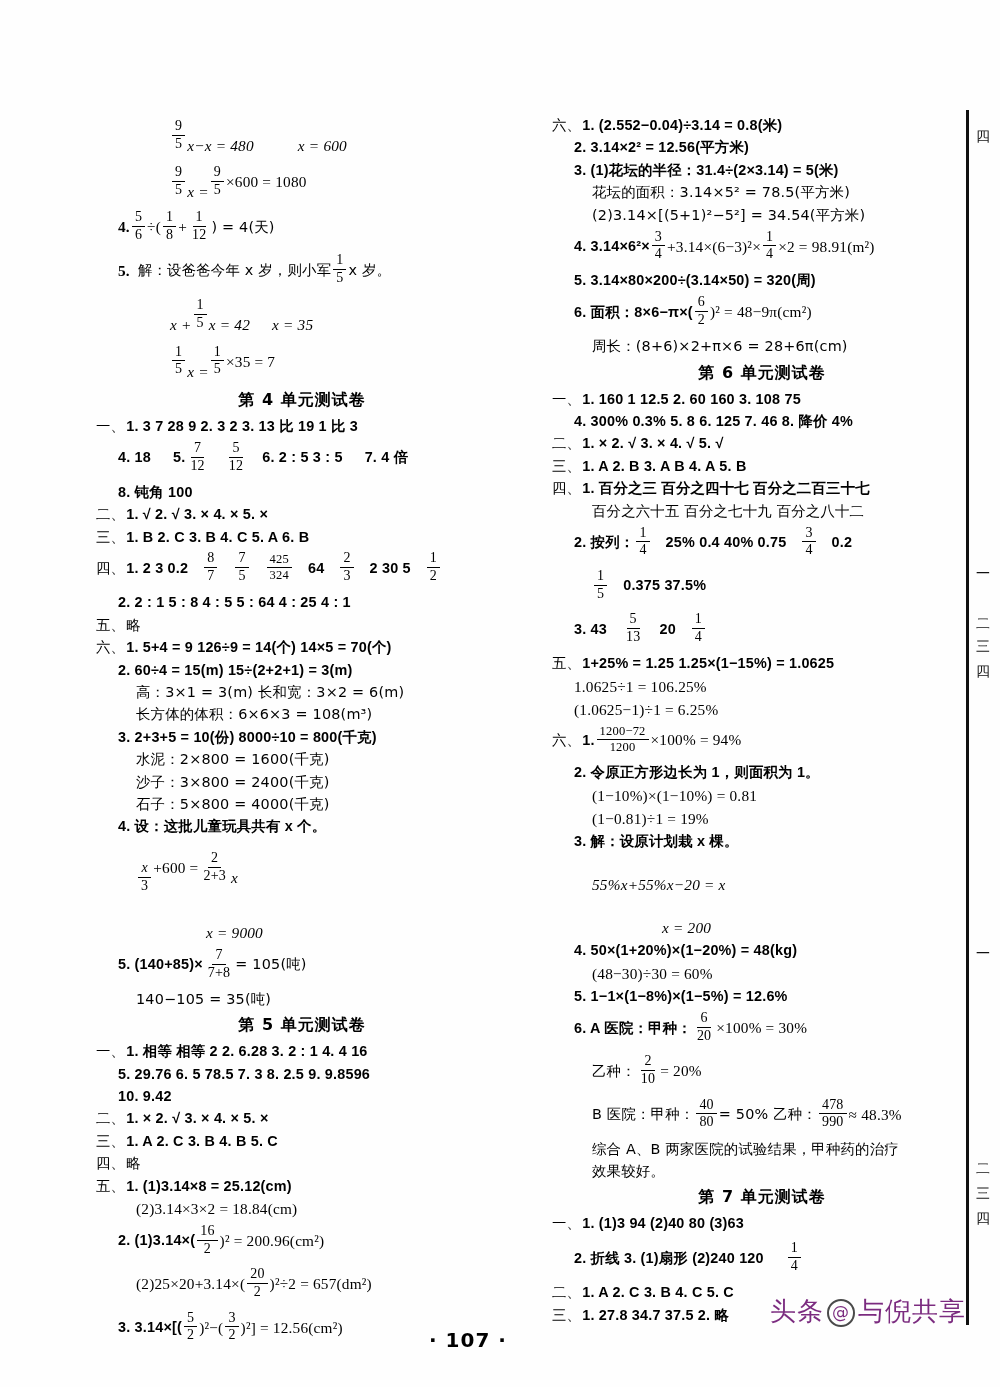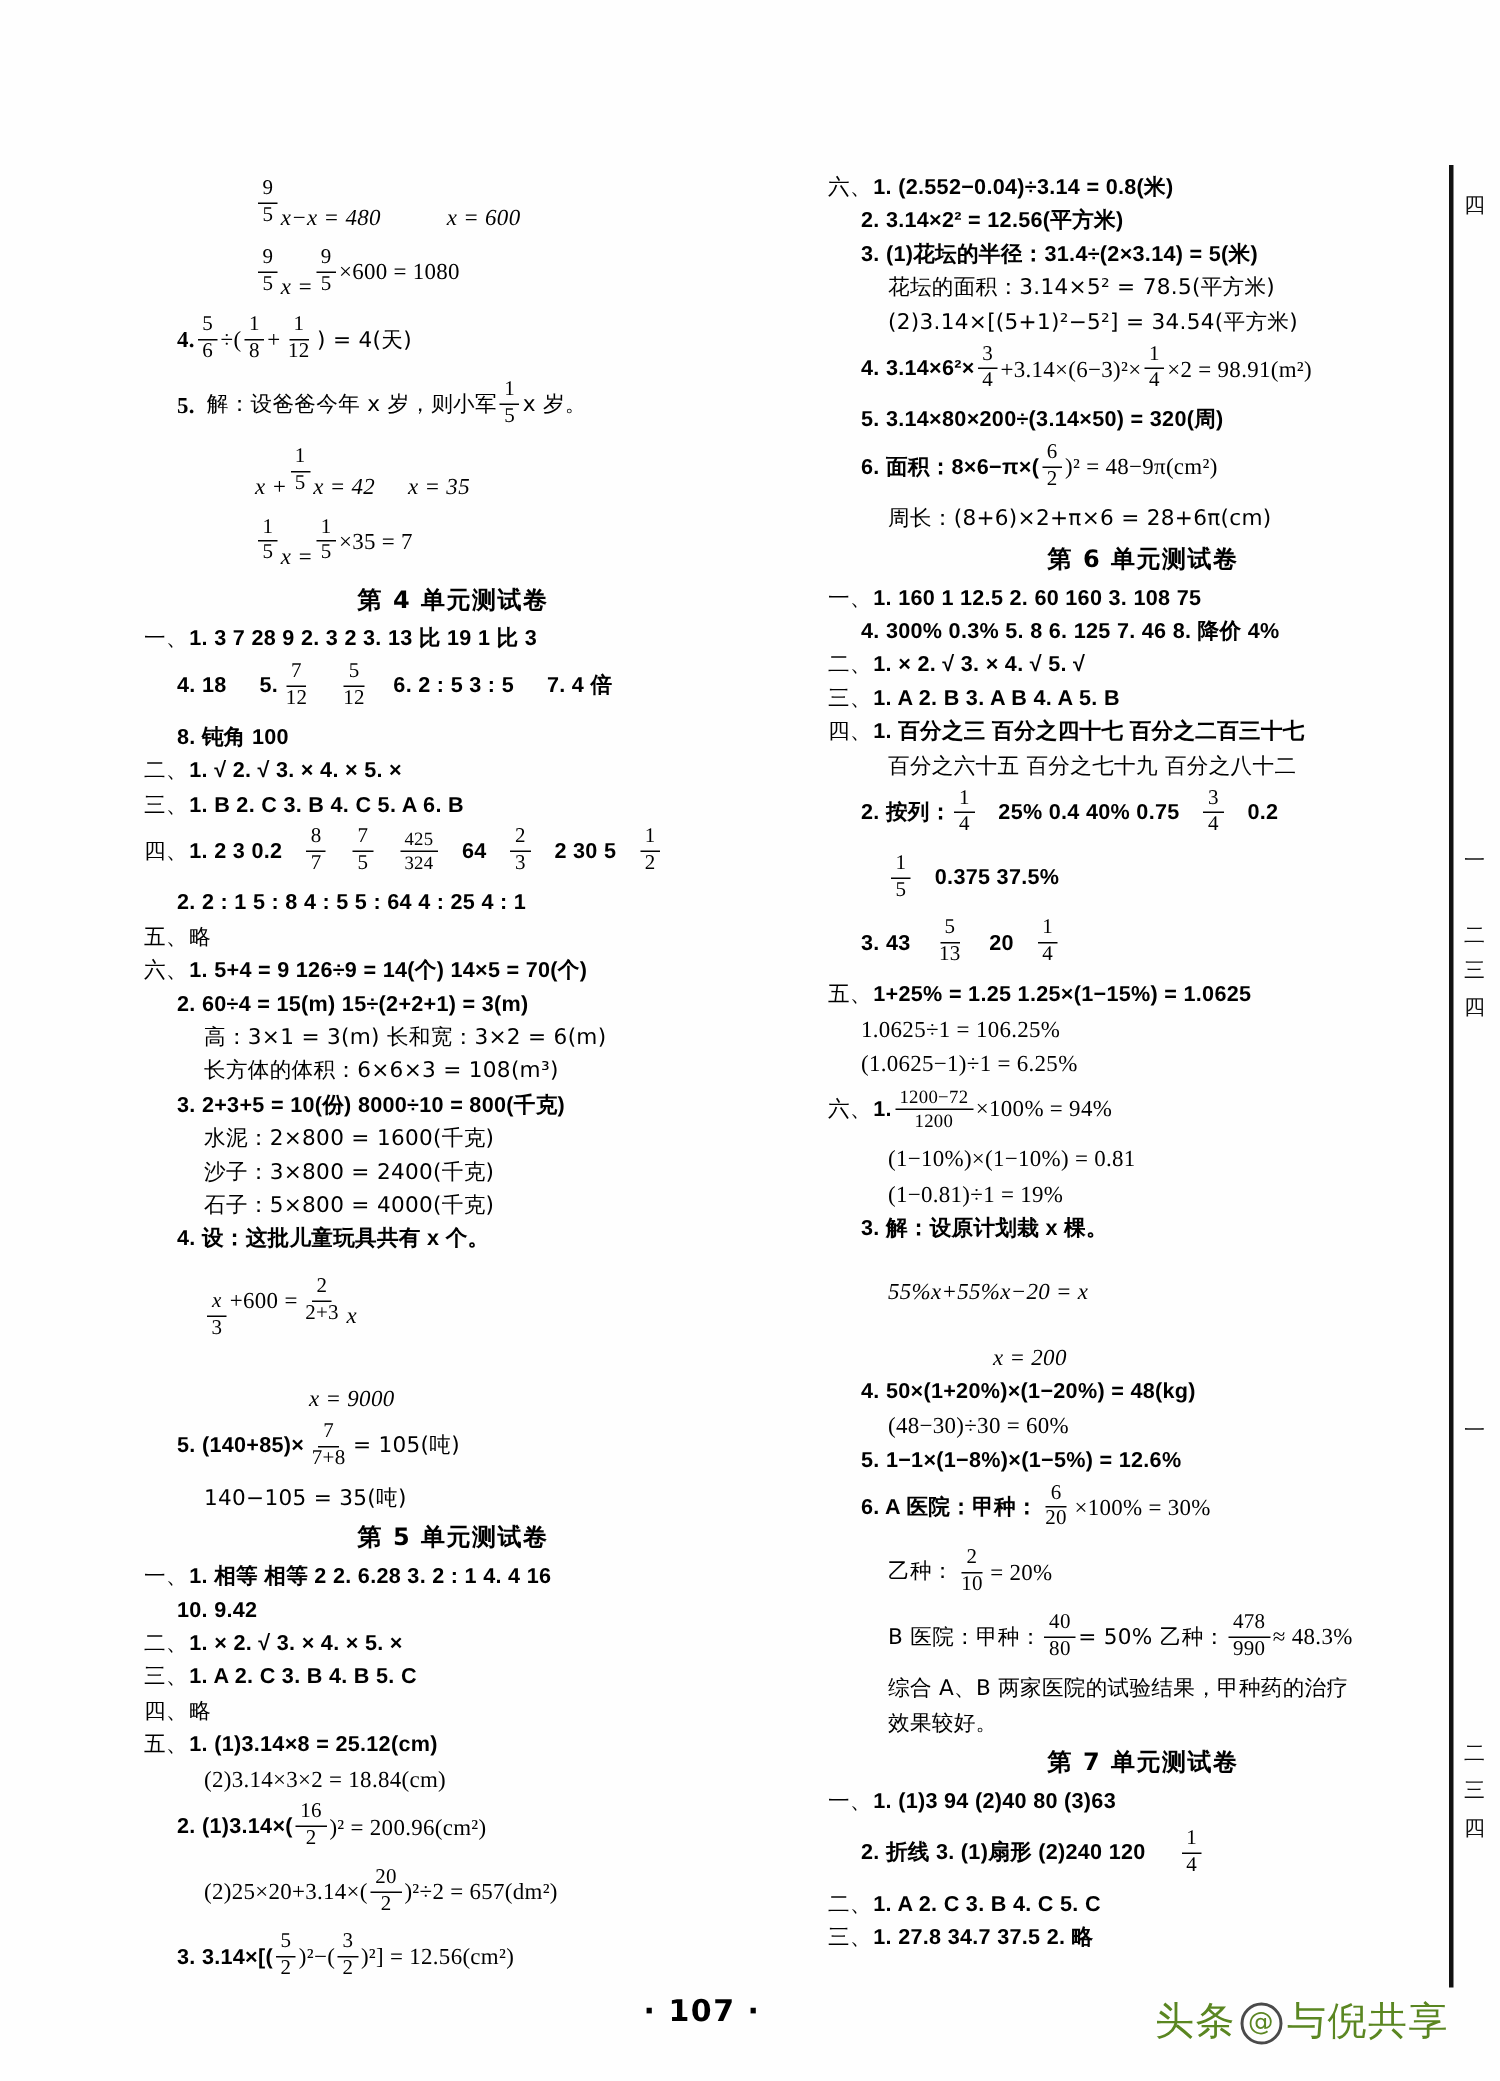--- a/index.html
+++ b/index.html
@@ -137,25 +137,25 @@
     width: 1000px;
     text-align: center;
     font-family: "DejaVu Sans", "Liberation Sans", sans-serif;
     font-size: 20px;
     font-weight: bold;
     letter-spacing: 1px;
     transform: translateX(-32px);
   }
   .watermark {
     position: absolute;
-    top: 1330px;
+    top: 1294px;
     right: 34px;
     font-family: "DejaVu Sans", "Liberation Sans", sans-serif;
     font-size: 26px;
-    color: #4d7c0f;
+    color: #701a75;
     letter-spacing: 1px;
     opacity: .92;
   }
   .watermark .at {
     display: inline-block;
     border: 2px solid #3b3b3b;
     border-radius: 50%;
     width: 24px; height: 24px;
     line-height: 22px;
     text-align: center;
@@ -389,20 +389,23 @@
         <span class="txt cn">140−105 = 35(吨)</span>
       </div>
 
       <div class="unit-title">第 5 单元测试卷</div>
 
       <div class="line">
         <span class="cnum cn">一、</span>
         <span class="txt cnb">1. 相等    相等    2    2. 6.28    3. 2 : 1    4. 4    16</span>
       </div>
       <div class="line indent1">
+        <span class="txt cnb">5. 29.76    6. 5    78.5    7. 3    8. 2.5    9. 9.8596</span>
+      </div>
+      <div class="line indent1">
         <span class="txt cnb">10. 9.42</span>
       </div>
       <div class="line">
         <span class="cnum cn">二、</span>
         <span class="txt cnb">1. ×    2. √    3. ×    4. ×    5. ×</span>
       </div>
       <div class="line">
         <span class="cnum cn">三、</span>
         <span class="txt cnb">1. A    2. C    3. B    4. B    5. C</span>
       </div>
@@ -569,20 +572,23 @@
         <span class="txt">(1.0625−1)÷1 = 6.25%</span>
       </div>
       <div class="line tall">
         <span class="cnum cn">六、</span>
         <span class="txt cnb">1.</span>
         <span class="frac small">
           <span class="num">1200−72</span>
           <span class="den">1200</span>
         </span>
         <span class="txt">×100% = 94%</span>
+      </div>
+      <div class="line indent1">
+        <span class="txt cnb">2. 令原正方形边长为 1，则面积为 1。</span>
       </div>
       <div class="line indent2">
         <span class="txt">(1−10%)×(1−10%) = 0.81</span>
       </div>
       <div class="line indent2">
         <span class="txt">(1−0.81)÷1 = 19%</span>
       </div>
       <div class="line indent1">
         <span class="txt cnb">3. 解：设原计划栽 x 棵。</span>
       </div>

